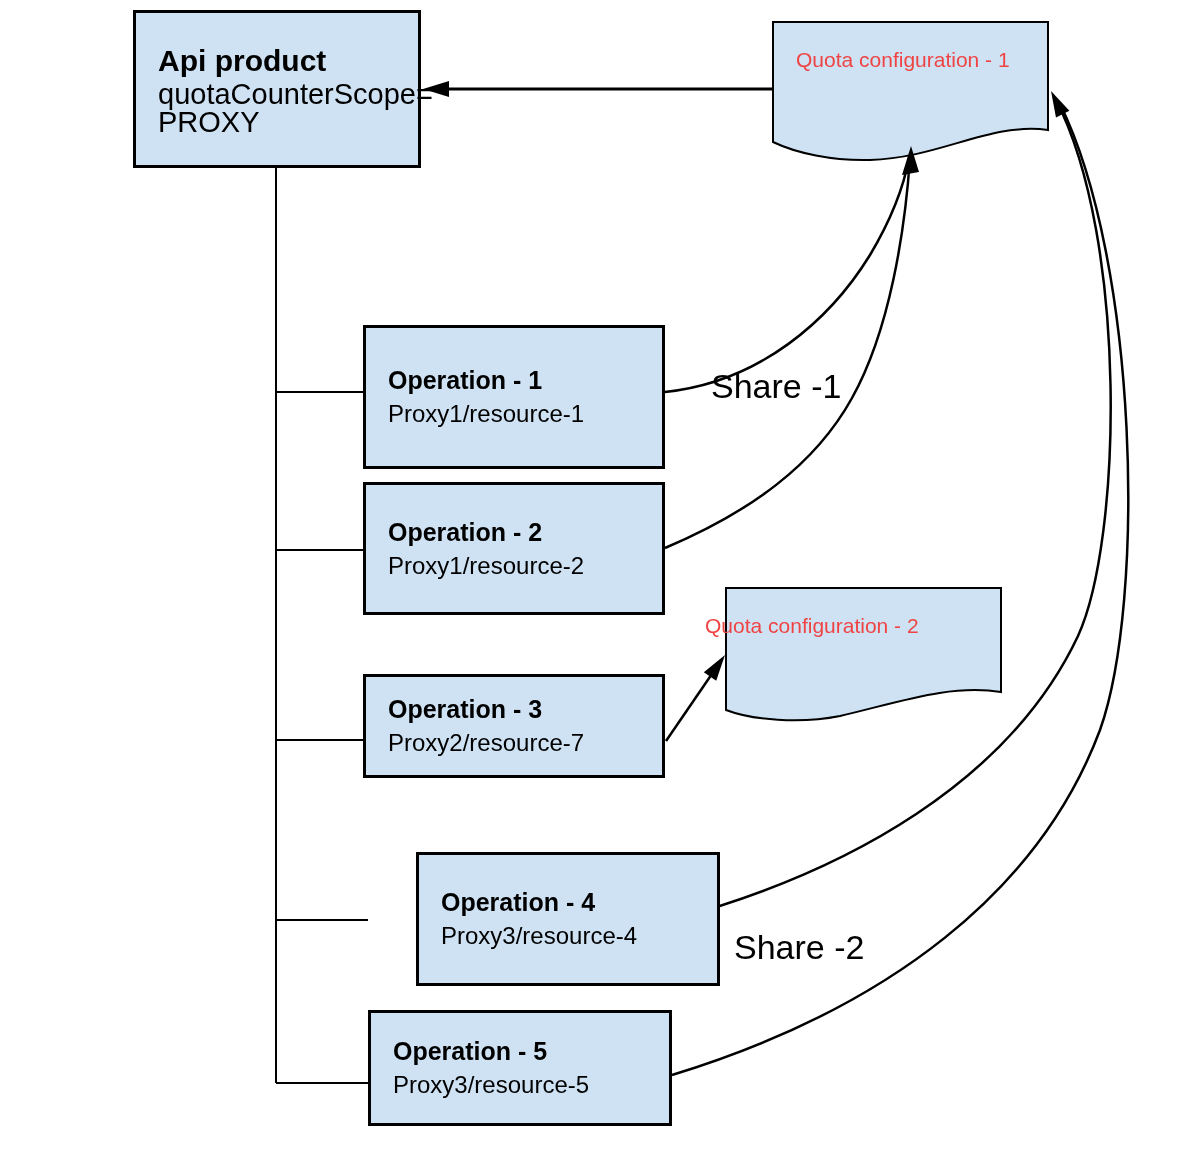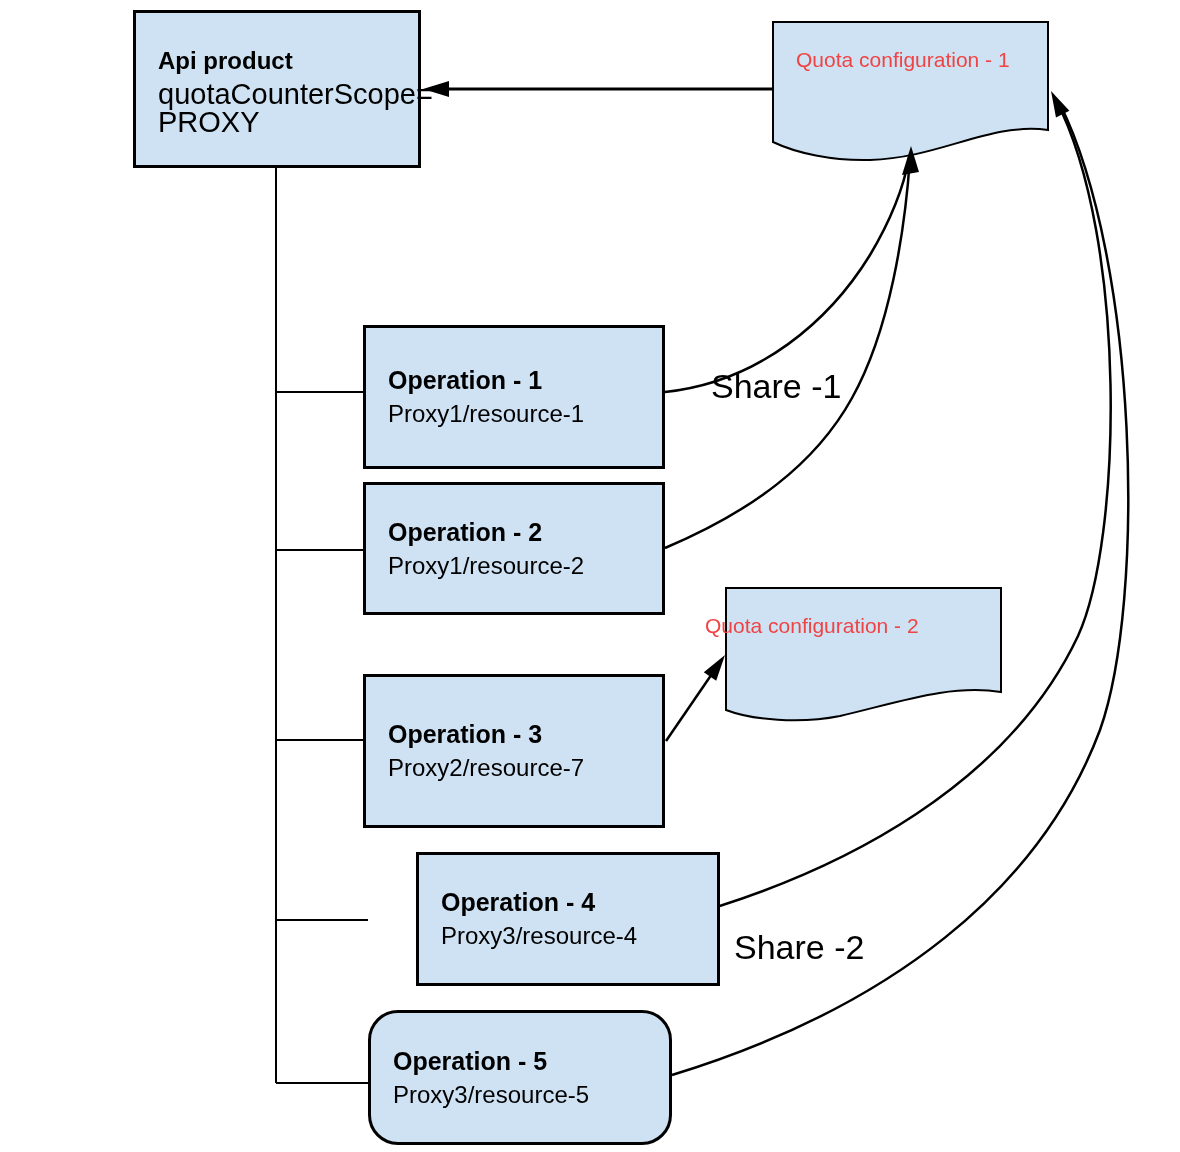--- a/index.html
+++ b/index.html
@@ -18,30 +18,30 @@
     position: absolute;
     background: #cfe2f3;
     border: 3px solid #000000;
     box-sizing: border-box;
     display: flex;
     flex-direction: column;
     justify-content: center;
     padding-left: 22px;
   }
   .node-api { left: 133px; top: 10px; width: 288px; height: 158px; }
-  .node-api .title { font-size: 24px; font-weight: bold; line-height: 38px; }
+  .node-api .title { font-size: 30px; font-weight: bold; line-height: 38px; }
   .node-api .sub   { font-size: 29px; line-height: 28px; }
 
   .node-op .title { font-size: 25px; font-weight: bold; line-height: 33px; }
   .node-op .sub   { font-size: 24px; line-height: 33px; }
   .op1 { left: 363px; top: 325px; width: 302px; height: 144px; }
   .op2 { left: 363px; top: 482px; width: 302px; height: 133px; }
-  .op3 { left: 363px; top: 674px; width: 302px; height: 154px; }
+  .op3 { left: 363px; top: 674px; width: 302px; height: 104px; }
   .op4 { left: 368px; top: 852px; width: 304px; height: 134px; margin-left: 48px; }
-  .op5 { left: 368px; top: 1010px; width: 304px; height: 135px; border-radius: 30px; }
+  .op5 { left: 368px; top: 1010px; width: 304px; height: 116px; }
 
   .doc-label {
     position: absolute;
     width: 238px;
     font-size: 21px;
     line-height: 36px;
     color: #ef4444;
   }
   .doc-label-1 { left: 796px; top: 42px; }
   .doc-label-2 { left: 705px; top: 608px; }

